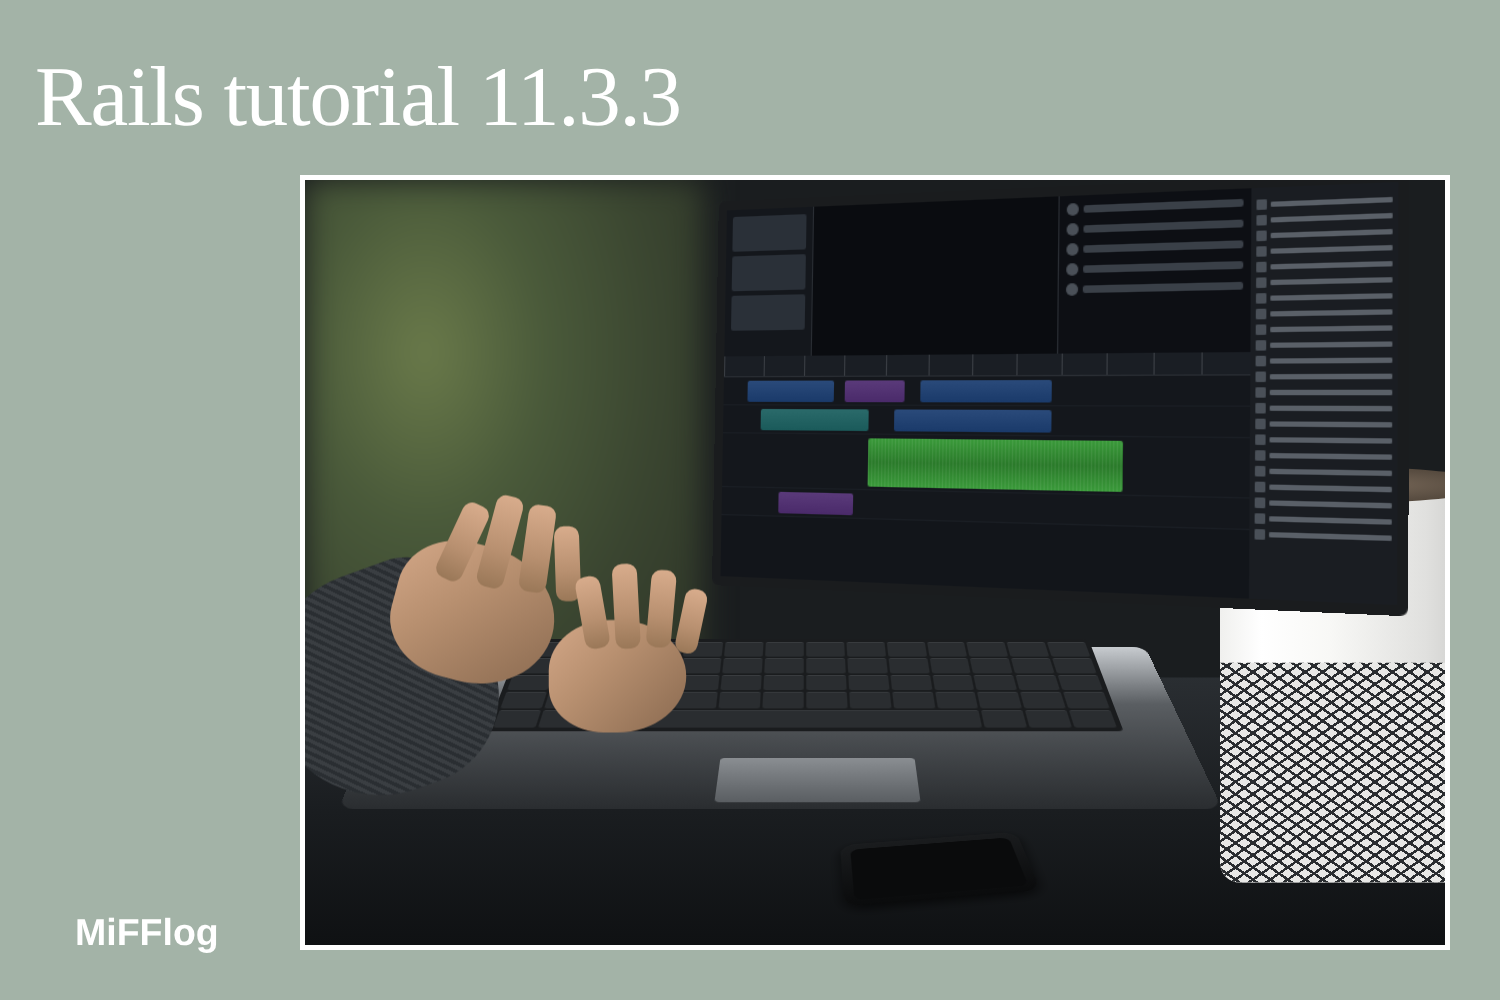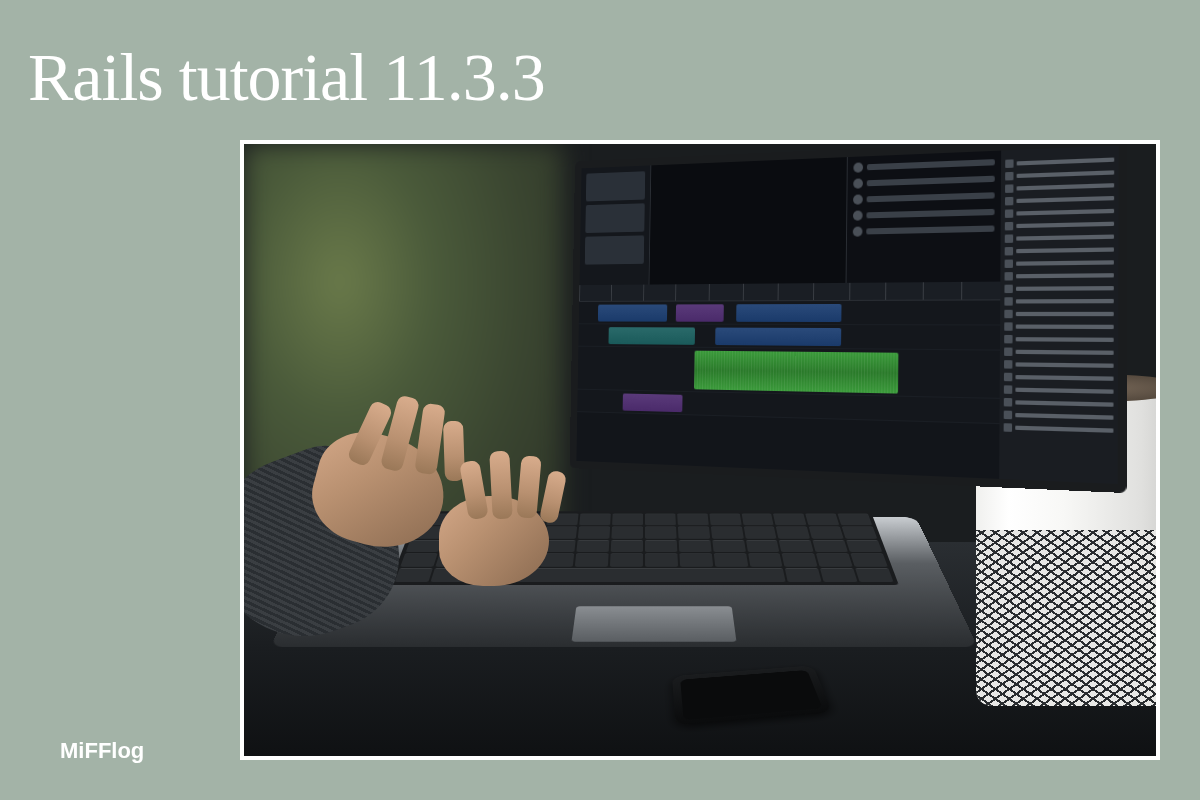--- a/index.html
+++ b/index.html
@@ -25,21 +25,21 @@
       color: #ffffff;
       font-weight: 400;
       letter-spacing: -1px;
     }
     
     .brand {
       position: absolute;
       bottom: 36px;
       left: 60px;
       font-family: 'Segoe UI', Arial, sans-serif;
-      font-size: 22px;
+      font-size: 30px;
       font-weight: 600;
       color: #ffffff;
     }
     
     .photo-frame {
       position: absolute;
       top: 140px;
       left: 240px;
       width: 920px;
       height: 620px;

